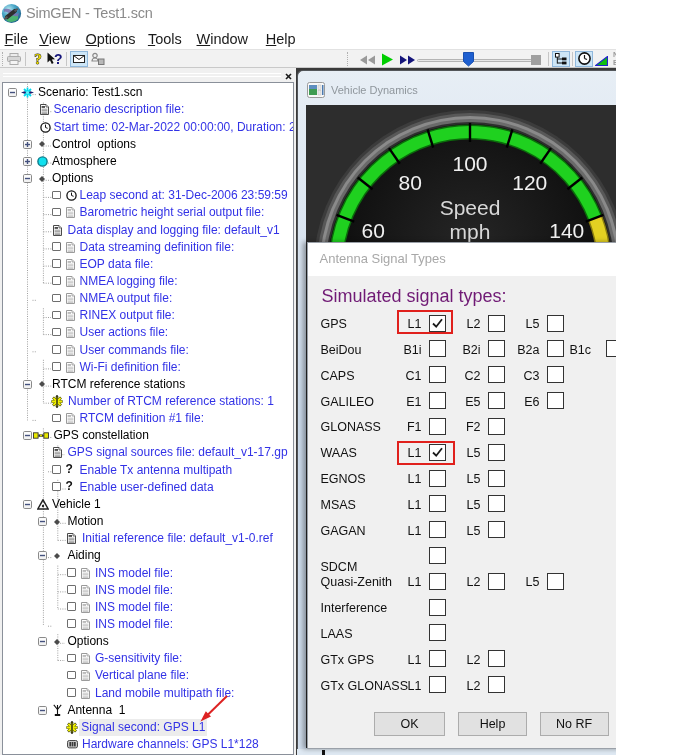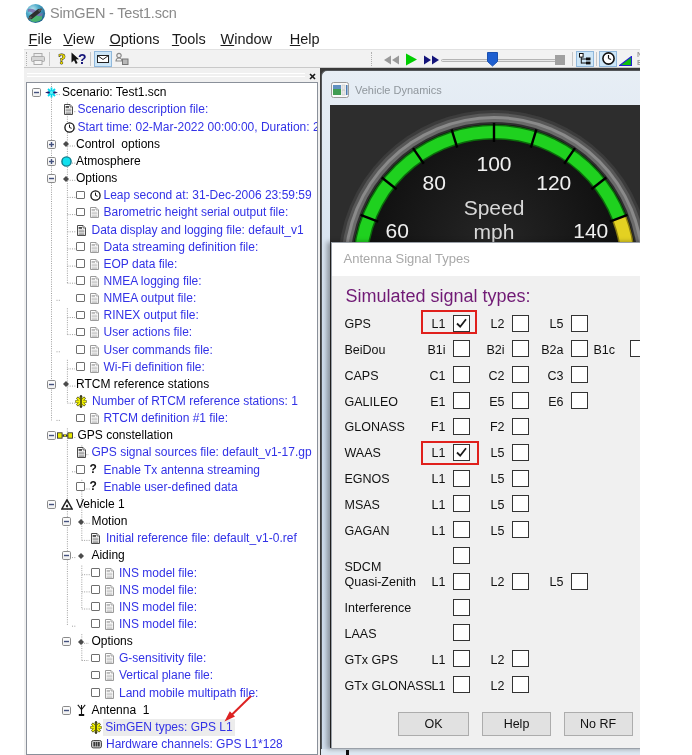--- a/index.html
+++ b/index.html
@@ -1,16 +1,16 @@
 <!DOCTYPE html>
 <html><head><meta charset="utf-8">
 <style>
 * { margin:0; padding:0; box-sizing:border-box; }
 body { font-family:"Liberation Sans", sans-serif; }
-#app { position:relative; width:616px; height:755px; overflow:hidden; background:#3a3a3a;margin-left:24px; }
+#app { position:relative; width:616px; height:755px; overflow:hidden; background:#3a3a3a; }
 </style></head>
 <body>
 <div id="app">
 
   <div style="position:absolute;left:0;top:0;width:692px;height:28px;background:#fff"></div>
   <svg style="position:absolute;left:1px;top:3px" width="21" height="21" viewBox="0 0 21 21">
     <defs>
         <radialGradient id="gl" cx="35%" cy="30%" r="75%">
       <stop offset="0%" stop-color="#bfe8f0"></stop>
           <stop offset="45%" stop-color="#4aa8c8"></stop>
@@ -433,21 +433,21 @@
           <g stroke="#8a8a8a" stroke-width="0.9">
             <line x1="1.6" y1="5.2" x2="7.4" y2="5.2"></line>
             <line x1="1.6" y1="6.7" x2="7.4" y2="6.7"></line>
             <line x1="1.6" y1="8.2" x2="7.4" y2="8.2"></line>
             <line x1="1.6" y1="9.6" x2="7.4" y2="9.6"></line>
           </g>
         </svg>
         <span style="position:absolute;left:67.5px;top:444.4px;line-height:17px;color:#3232e6;white-space:nowrap">GPS signal sources file: default_v1-17.gp</span>
         <div style="position:absolute;left:52.4px;top:465.1px;width:8.5px;height:8.5px;background:#fff;border:1px solid #6e6e6e;border-radius:1px"></div>
         <span style="position:absolute;left:65.5px;top:462.09999999999997px;font-size:12px;font-weight:bold;color:#111">?</span>
-        <span style="position:absolute;left:79.5px;top:461.6px;line-height:17px;color:#3232e6;white-space:nowrap">Enable Tx antenna streaming</span>
+        <span style="position:absolute;left:79.5px;top:461.6px;line-height:17px;color:#3232e6;white-space:nowrap">Enable Tx antenna multipath</span>
         <div style="position:absolute;left:52.4px;top:482.2px;width:8.5px;height:8.5px;background:#fff;border:1px solid #6e6e6e;border-radius:1px"></div>
         <span style="position:absolute;left:65.5px;top:479.25px;font-size:12px;font-weight:bold;color:#111">?</span>
         <span style="position:absolute;left:79.5px;top:478.8px;line-height:17px;color:#3232e6;white-space:nowrap">Enable user-defined data</span>
         <svg style="position:absolute;left:23.0px;top:499.9px" width="9" height="9" viewBox="0 0 9 9">
           <rect x="0.5" y="0.5" width="8" height="8" rx="1.2" fill="#f2f2f2" stroke="#8a8a8a"></rect>
           <rect x="1.2" y="1.2" width="6.6" height="3" fill="#fdfdfd" opacity="0.9"></rect>
           <line x1="2" y1="4.5" x2="7" y2="4.5" stroke="#44517e" stroke-width="1.4"></line>
         </svg>
         <svg style="position:absolute;left:37.0px;top:498.9px" width="12" height="11" viewBox="0 0 12 11">
           <polygon points="6,0.8 11.2,10 0.8,10" fill="none" stroke="#222" stroke-width="1.5"></polygon>
@@ -602,21 +602,21 @@
           <line x1="0.40" y1="6.50" x2="11.60" y2="6.50" stroke="#3a3a00" stroke-width="2.6"></line>
           <line x1="2.04" y1="2.54" x2="9.96" y2="10.46" stroke="#3a3a00" stroke-width="2.6"></line>
           <line x1="6.00" y1="0.90" x2="6.00" y2="12.10" stroke="#3a3a00" stroke-width="2.6"></line>
           <line x1="9.96" y1="2.54" x2="2.04" y2="10.46" stroke="#3a3a00" stroke-width="2.6"></line>
           <line x1="0.90" y1="6.50" x2="11.10" y2="6.50" stroke="#f0f000" stroke-width="2"></line>
           <line x1="2.39" y1="2.89" x2="9.61" y2="10.11" stroke="#f0f000" stroke-width="2"></line>
           <line x1="6.00" y1="1.40" x2="6.00" y2="11.60" stroke="#f0f000" stroke-width="2"></line>
           <line x1="9.61" y1="2.89" x2="2.39" y2="10.11" stroke="#f0f000" stroke-width="2"></line>
           <line x1="6" y1="0" x2="6" y2="13" stroke="#111" stroke-width="1.3"></line>
         </svg>
-        <span style="position:absolute;left:79.3px;top:718.8px;line-height:17px;color:#3232e6;background:#ececec;padding:0 2px;white-space:nowrap">SimGEN types: GPS L1</span>
+        <span style="position:absolute;left:79.3px;top:718.8px;line-height:17px;color:#3232e6;background:#ececec;padding:0 2px;white-space:nowrap">Signal second: GPS L1</span>
         <svg style="position:absolute;left:66.5px;top:740.0px" width="11" height="9" viewBox="0 0 11 9">
           <rect x="0.5" y="0.5" width="10" height="7.4" rx="1.8" fill="#c9c9c9" stroke="#4a4a4a" stroke-width="1"></rect>
           <g fill="#3a3a3a">
             <rect x="2.4" y="2" width="1.7" height="4.4"></rect>
             <rect x="4.7" y="2" width="1.7" height="4.4"></rect>
             <rect x="7" y="2" width="1.7" height="4.4"></rect>
           </g>
         </svg>
         <span style="position:absolute;left:82.0px;top:736.0px;line-height:17px;color:#3232e6;white-space:nowrap">Hardware channels: GPS L1*128</span>
       <svg style="position:absolute;left:197px;top:692px" width="34" height="32" viewBox="0 0 34 32">

